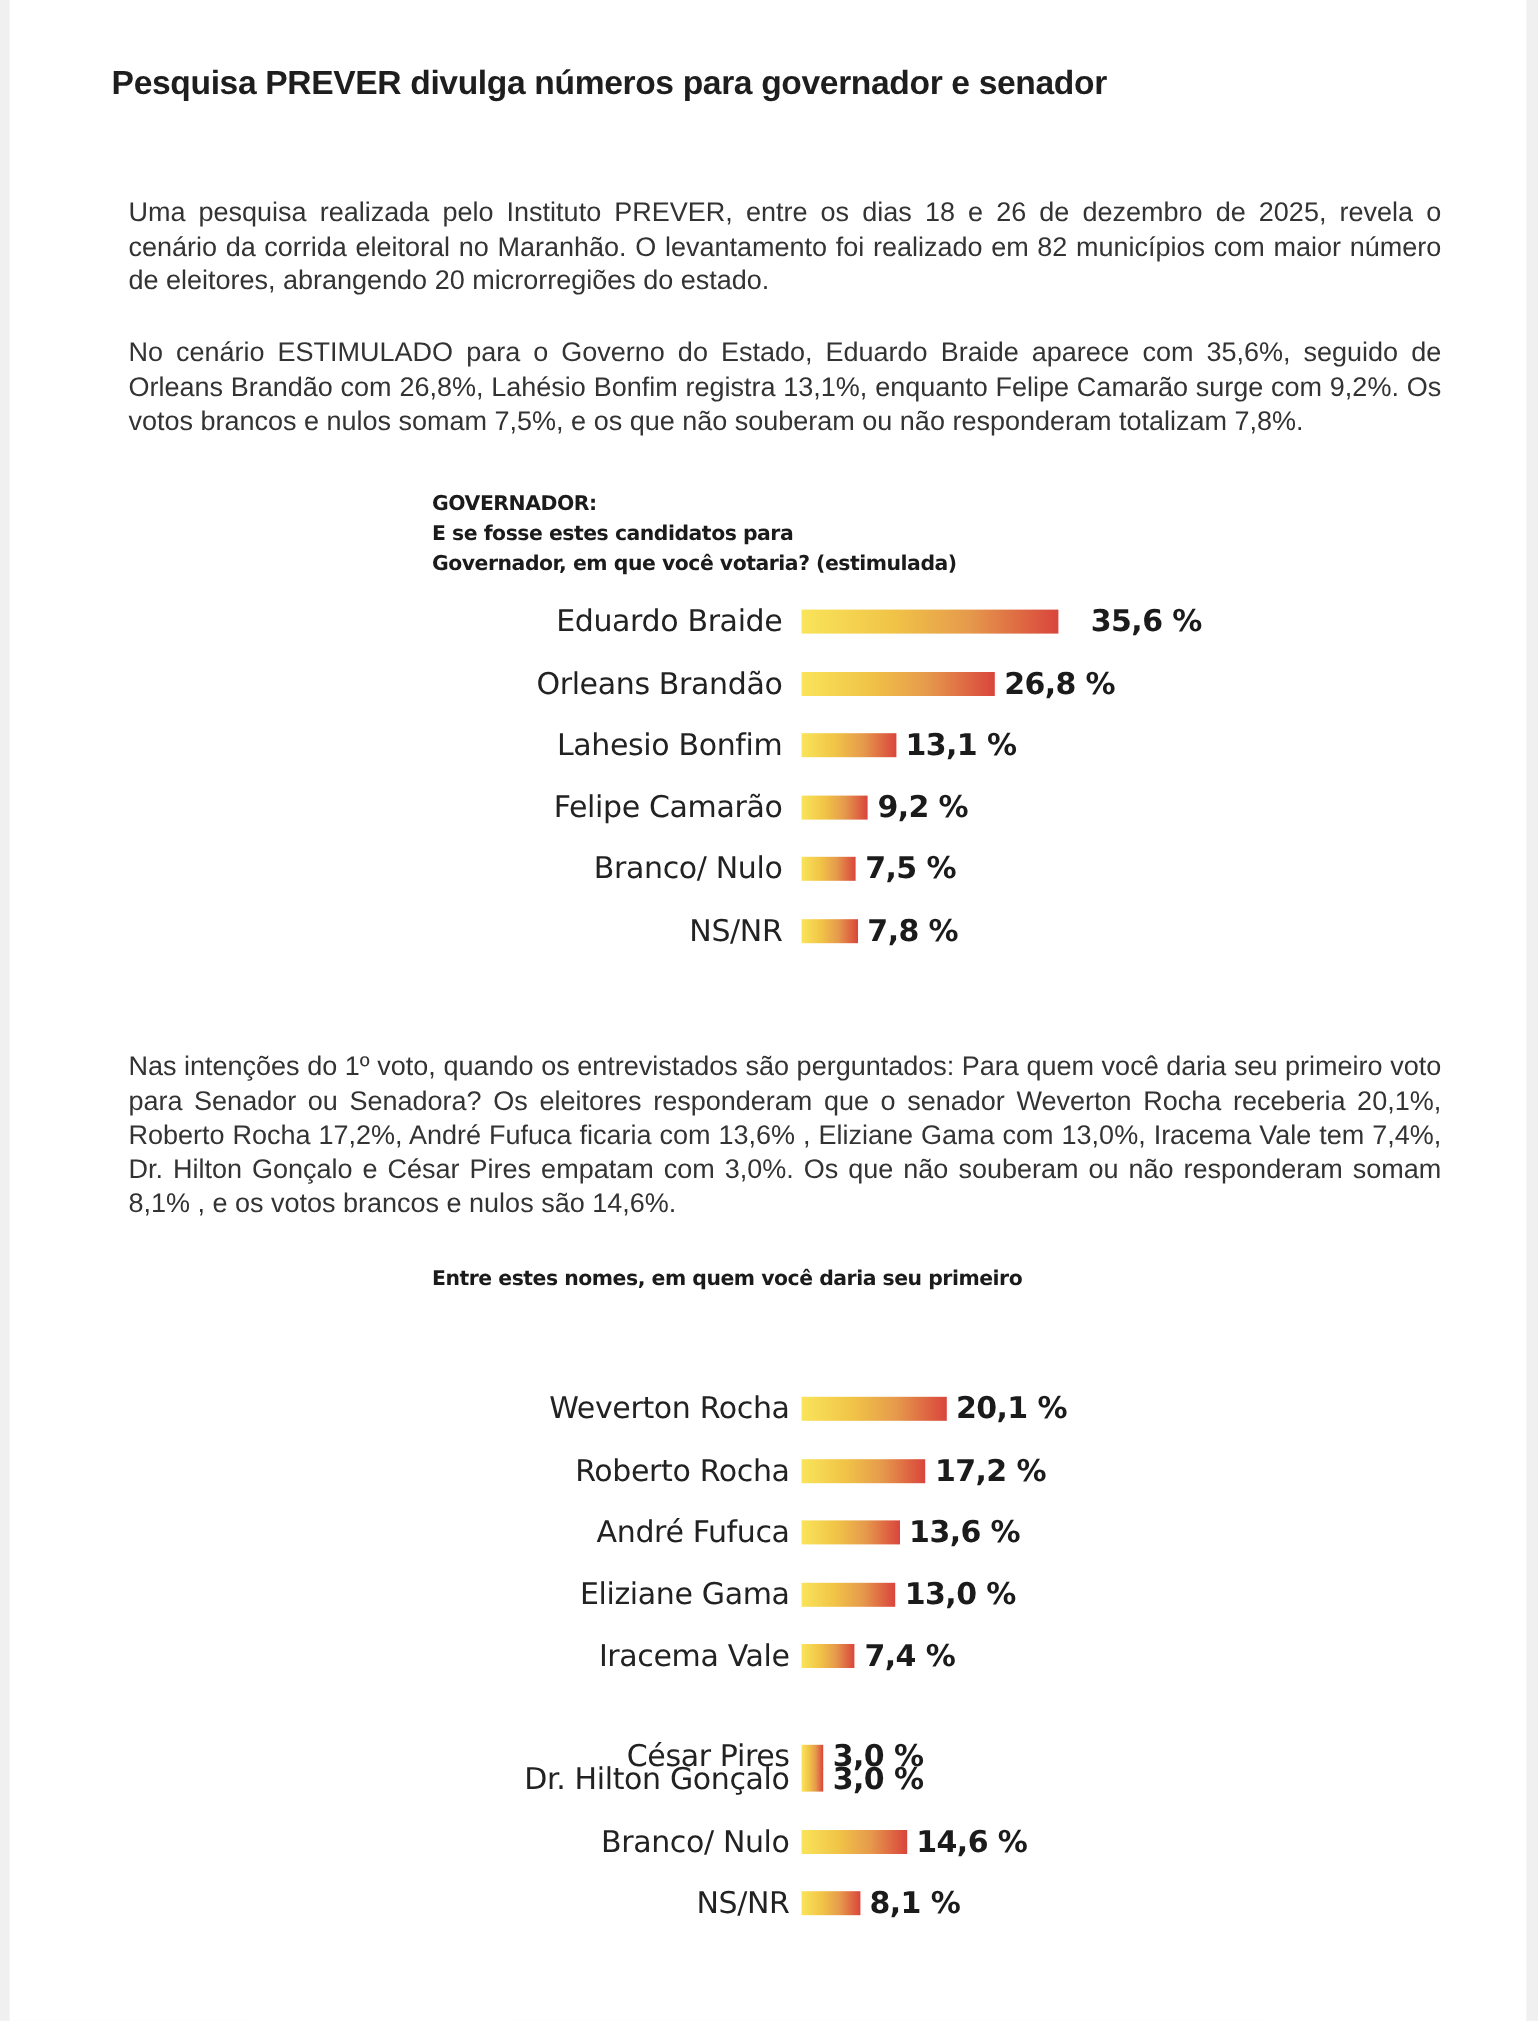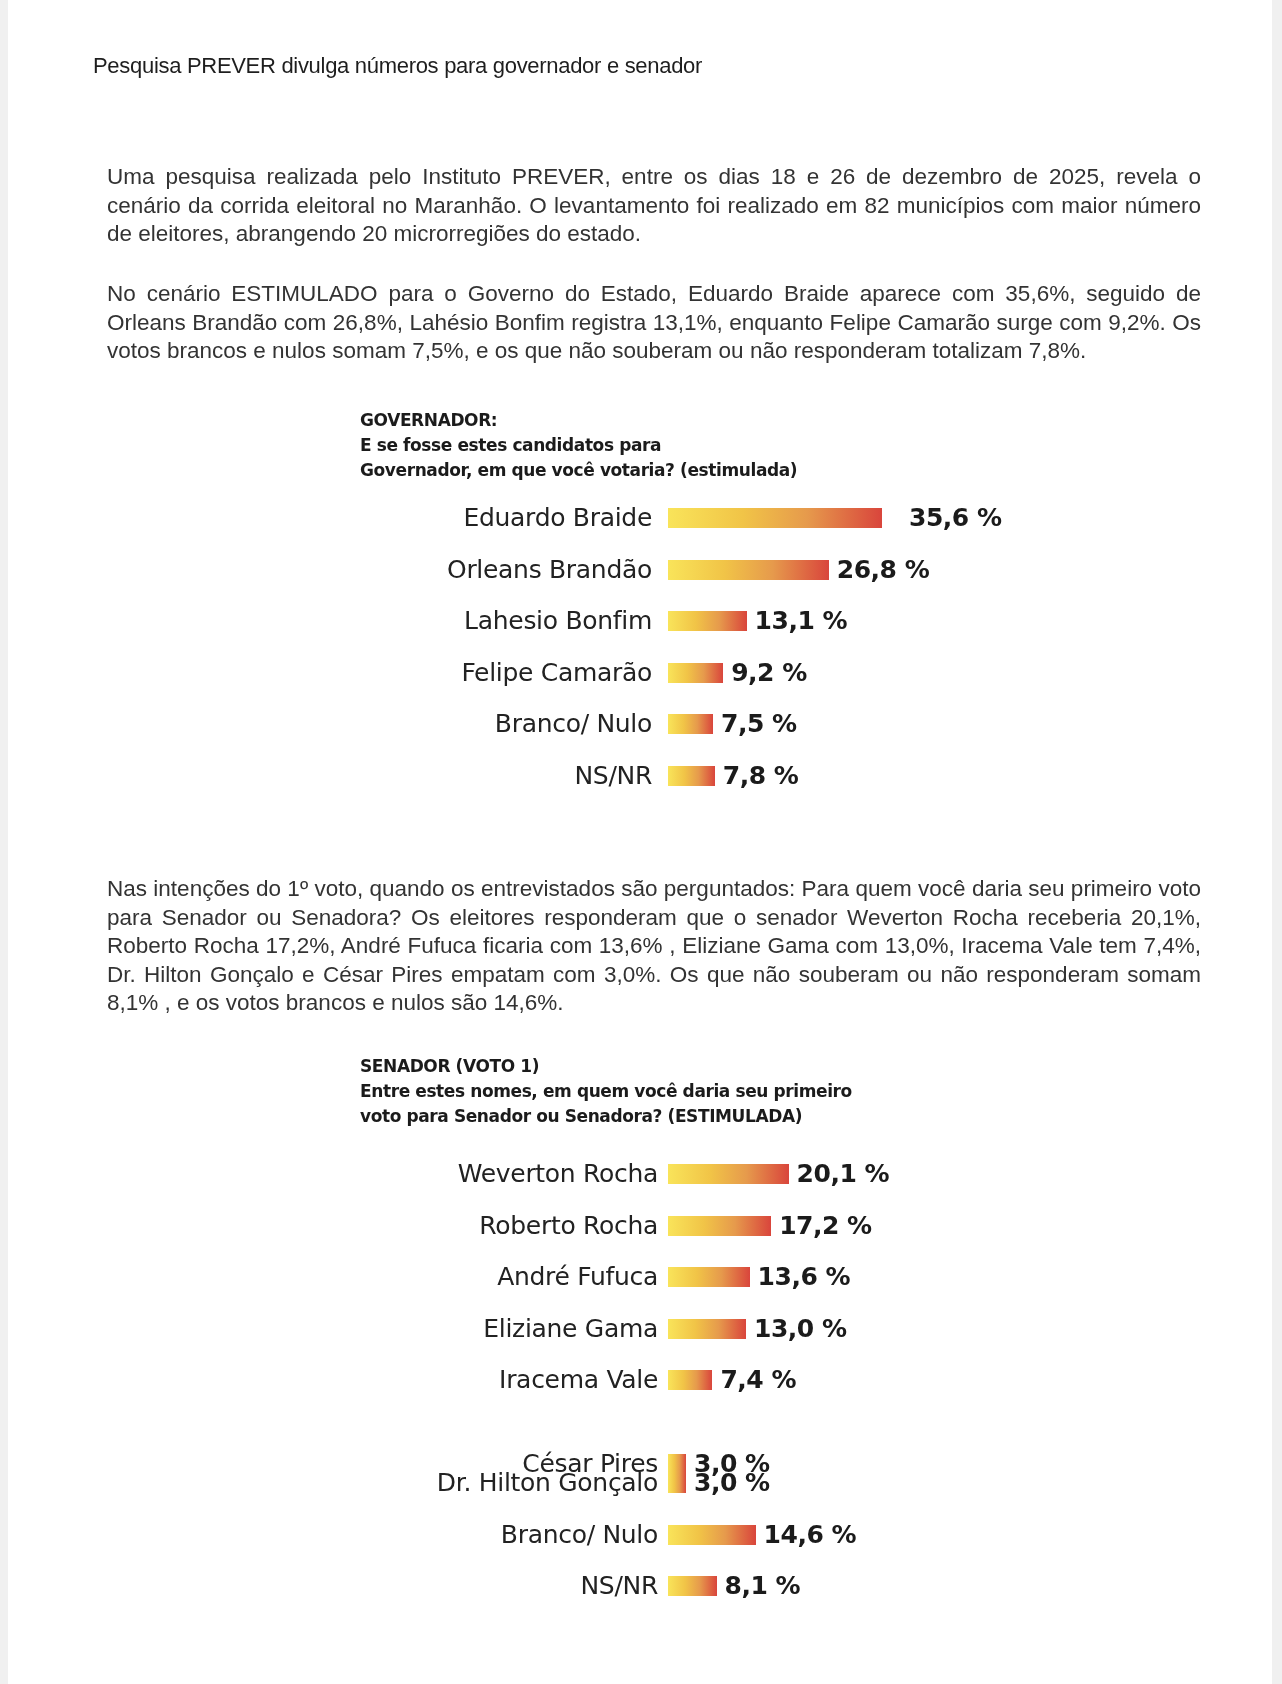--- a/index.html
+++ b/index.html
@@ -8,21 +8,21 @@
     background: #f0f0f0;
     font-family: "Liberation Sans", sans-serif;
     color: #2b2b2b;
   }
   .page {
     position: absolute; left: 8px; top: 0; width: 1264px; height: 1684px;
     background: #ffffff;
   }
   .title {
     position: absolute; left: 85px; top: 53px;
-    font-size: 22px; font-weight: normal; color: #1e1e1e;
+    font-size: 28px; font-weight: bold; color: #1e1e1e;
     letter-spacing: -0.3px; margin: 0;
   }
   .para {
     position: absolute; left: 85px; width: 1094px;
     font-size: 22.5px; line-height: 28.5px; color: #333333;
     text-align: justify; margin: 14px;
   }
   .p1 { top: 149px; }
   .p2 { top: 266px; }
   .p3 { top: 861px; }
@@ -105,23 +105,21 @@
           <div class="bar" style="width: 46.8px; background: linear-gradient(90deg, rgb(249, 228, 90) 0%, rgb(241, 196, 71) 35%, rgb(230, 154, 76) 65%, rgb(217, 69, 60) 100%);"></div>
           <div class="row-value" style="left: 714.8px;">7,8 %</div>
         </div>
       </div>
   </div>
 
   <p class="para p3 last">Nas intenções do 1º voto, quando os entrevistados são perguntados: Para quem você daria seu primeiro voto para Senador ou Senadora? Os eleitores responderam que o senador Weverton Rocha receberia 20,1%,  Roberto Rocha 17,2%, André Fufuca ficaria com 13,6% , Eliziane Gama com 13,0%, Iracema Vale tem 7,4%, Dr. Hilton Gonçalo e César Pires empatam com 3,0%. Os que não souberam ou não responderam somam 8,1% , e os votos brancos e nulos são 14,6%.</p>
 
   <div class="chart chart-sen">
     <div class="chart-head">
-      <div>SENADOR (VOTO 1)</div>
       <div>Entre estes nomes, em quem você daria seu primeiro</div>
-      <div>voto para Senador ou Senadora? (ESTIMULADA)</div>
     </div>
     <div class="rows">
         <div class="row" style="top: 0px;">
           <div class="row-label">Weverton Rocha</div>
           <div class="bar" style="width: 120.6px; background: linear-gradient(90deg, rgb(249, 228, 90) 0%, rgb(241, 196, 71) 35%, rgb(230, 154, 76) 65%, rgb(217, 69, 60) 100%);"></div>
           <div class="row-value" style="left: 788.6px;">20,1 %</div>
         </div>
         <div class="row" style="top: 51.5px;">
           <div class="row-label">Roberto Rocha</div>
           <div class="bar" style="width: 103.2px; background: linear-gradient(90deg, rgb(249, 228, 90) 0%, rgb(241, 196, 71) 35%, rgb(230, 154, 76) 65%, rgb(217, 69, 60) 100%);"></div>

